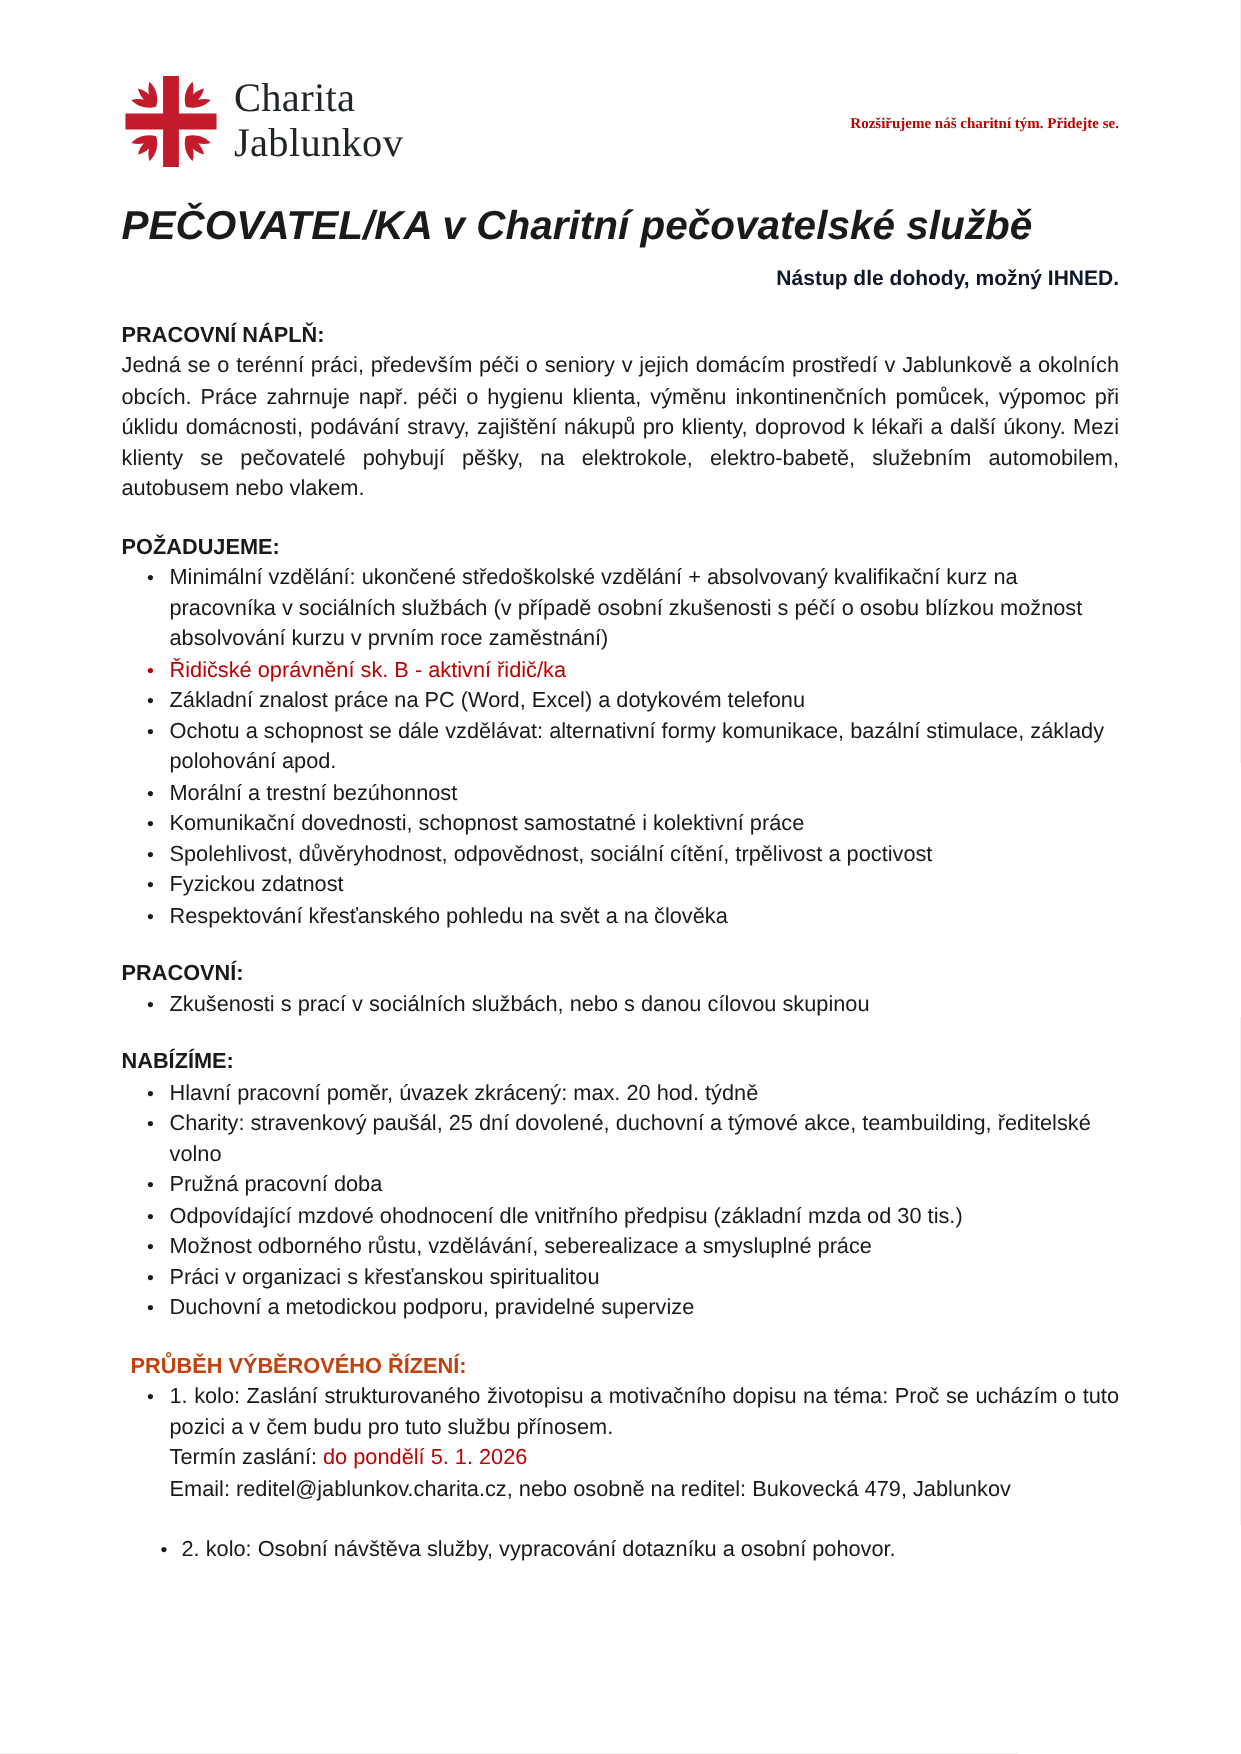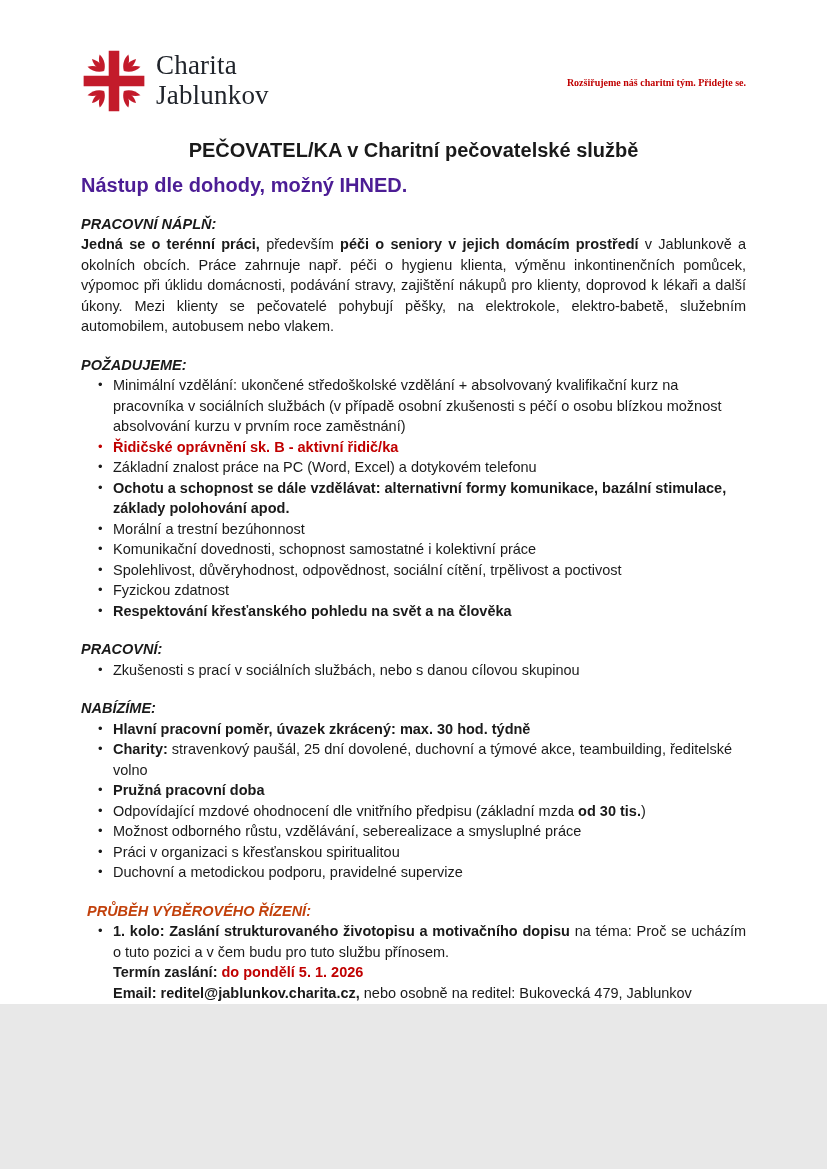--- a/index.html
+++ b/index.html
@@ -1,47 +1,47 @@
 <!DOCTYPE html>
 <html><head>
 <meta charset="utf-8">
 <style>
   html,body { margin:0; padding:0; background:#e8e8e8; }
   .page {
-    width:827px; height:1004px; margin:0 auto; background:#ffffff;
+    width:827px; height:1169px; margin:0 auto; background:#ffffff;
     font-family:"Liberation Sans", sans-serif; color:#1a1a1a;
     box-sizing:border-box; padding:48px 81px 14px 81px; position:relative;
     font-size:14.5px; line-height:20.5px; overflow:hidden;
   }
   .header { display:flex; justify-content:space-between; align-items:flex-start; height:70px; }
   .logo { display:flex; gap:9px; }
   .logo svg { width:66px; height:66px; display:block; }
   .logo-text {
     font-family:"Liberation Serif", serif; font-size:27px; line-height:30px;
     color:#20242b; margin-top:2px; letter-spacing:0.2px;
   }
   .header-right { text-align:right; margin-top:8px; }
   .vr-title { font-size:22px; line-height:24px; font-weight:bold; color:#111; }
   .vr-tag { margin-top:17px; font-size:10px; font-weight:bold; color:#C00000;font-family:Liberation Serif, serif; }
 
-  .title { text-align:center; font-size:20px; line-height:29px; font-weight:bold; margin-top:18px; }
-  .subtitle { text-align:left; font-size:20px; font-weight:bold; color:#4c1d95; margin-top:10px; }
+  .title { text-align:left; font-size:27px; line-height:29px; font-weight:bold; margin-top:18px;font-style:italic; }
+  .subtitle { text-align:right; font-size:14px; font-weight:bold; color:#0f172a; margin-top:10px; }
 
   .sec { margin-top:18px; }
-  .sec-h { font-weight:bold;font-style:italic; }
+  .sec-h { font-weight:bold; }
   .sec-h.red { color:#c2410c; padding-left:6px; }
   .para { text-align:justify; }
 
   .li { display:flex; }
   .li .blt { flex:0 0 15px; margin-left:17px; font-size:13px; }
   .li .txt { flex:1; }
   .li2 .blt { margin-left:26px; flex-basis:14px; }
   .k2 { margin-top:20px; }
 
-  .b { font-weight:bold; }
+  .b { font-weight:normal; }
   .red { color:#C00000; }
   .just { text-align:justify; }
 
   .footer { margin-top:40px; text-align:right; }
   .sig { font-weight:bold; font-size:15px; }
   .consent { font-style:italic; font-size:14px; margin-top:1px; color:#141414; }
 </style>
 </head>
 <body>
 
@@ -140,21 +140,21 @@
     <div class="li">
         <span class="blt">•</span>
         <span class="txt">Zkušenosti s prací v sociálních službách, nebo s danou cílovou skupinou</span>
       </div>
   </div>
 
   <div class="sec">
     <div class="sec-h">NABÍZÍME:</div>
     <div class="li">
         <span class="blt">•</span>
-        <span class="txt b">Hlavní pracovní poměr, úvazek zkrácený: max. 30 hod. týdně</span>
+        <span class="txt b">Hlavní pracovní poměr, úvazek zkrácený: max. 20 hod. týdně</span>
       </div>
     <div class="li">
         <span class="blt">•</span>
         <span class="txt"><span class="b">Charity:</span><span> stravenkový paušál, 25 dní dovolené, duchovní a týmové akce, teambuilding, ředitelské volno</span></span>
       </div>
     <div class="li">
         <span class="blt">•</span>
         <span class="txt b">Pružná pracovní doba</span>
       </div>
     <div class="li">

